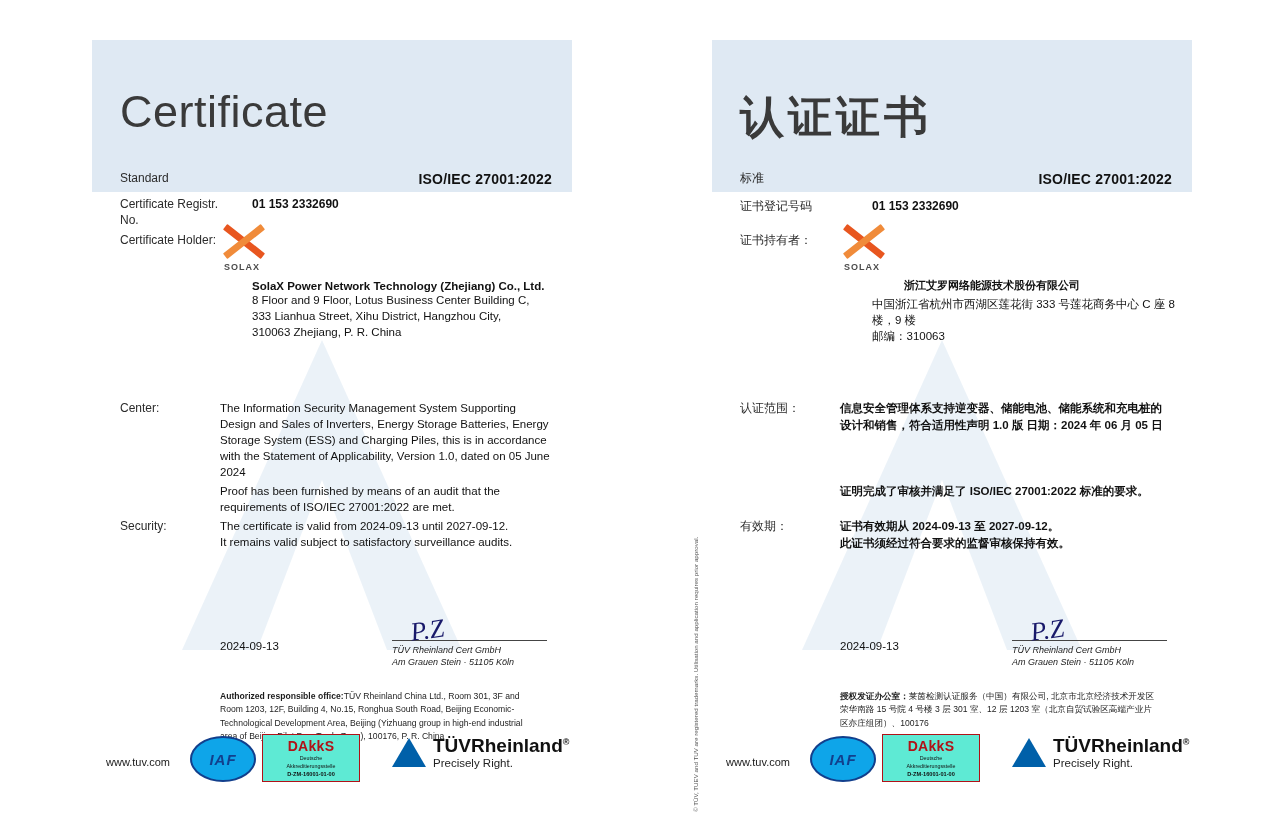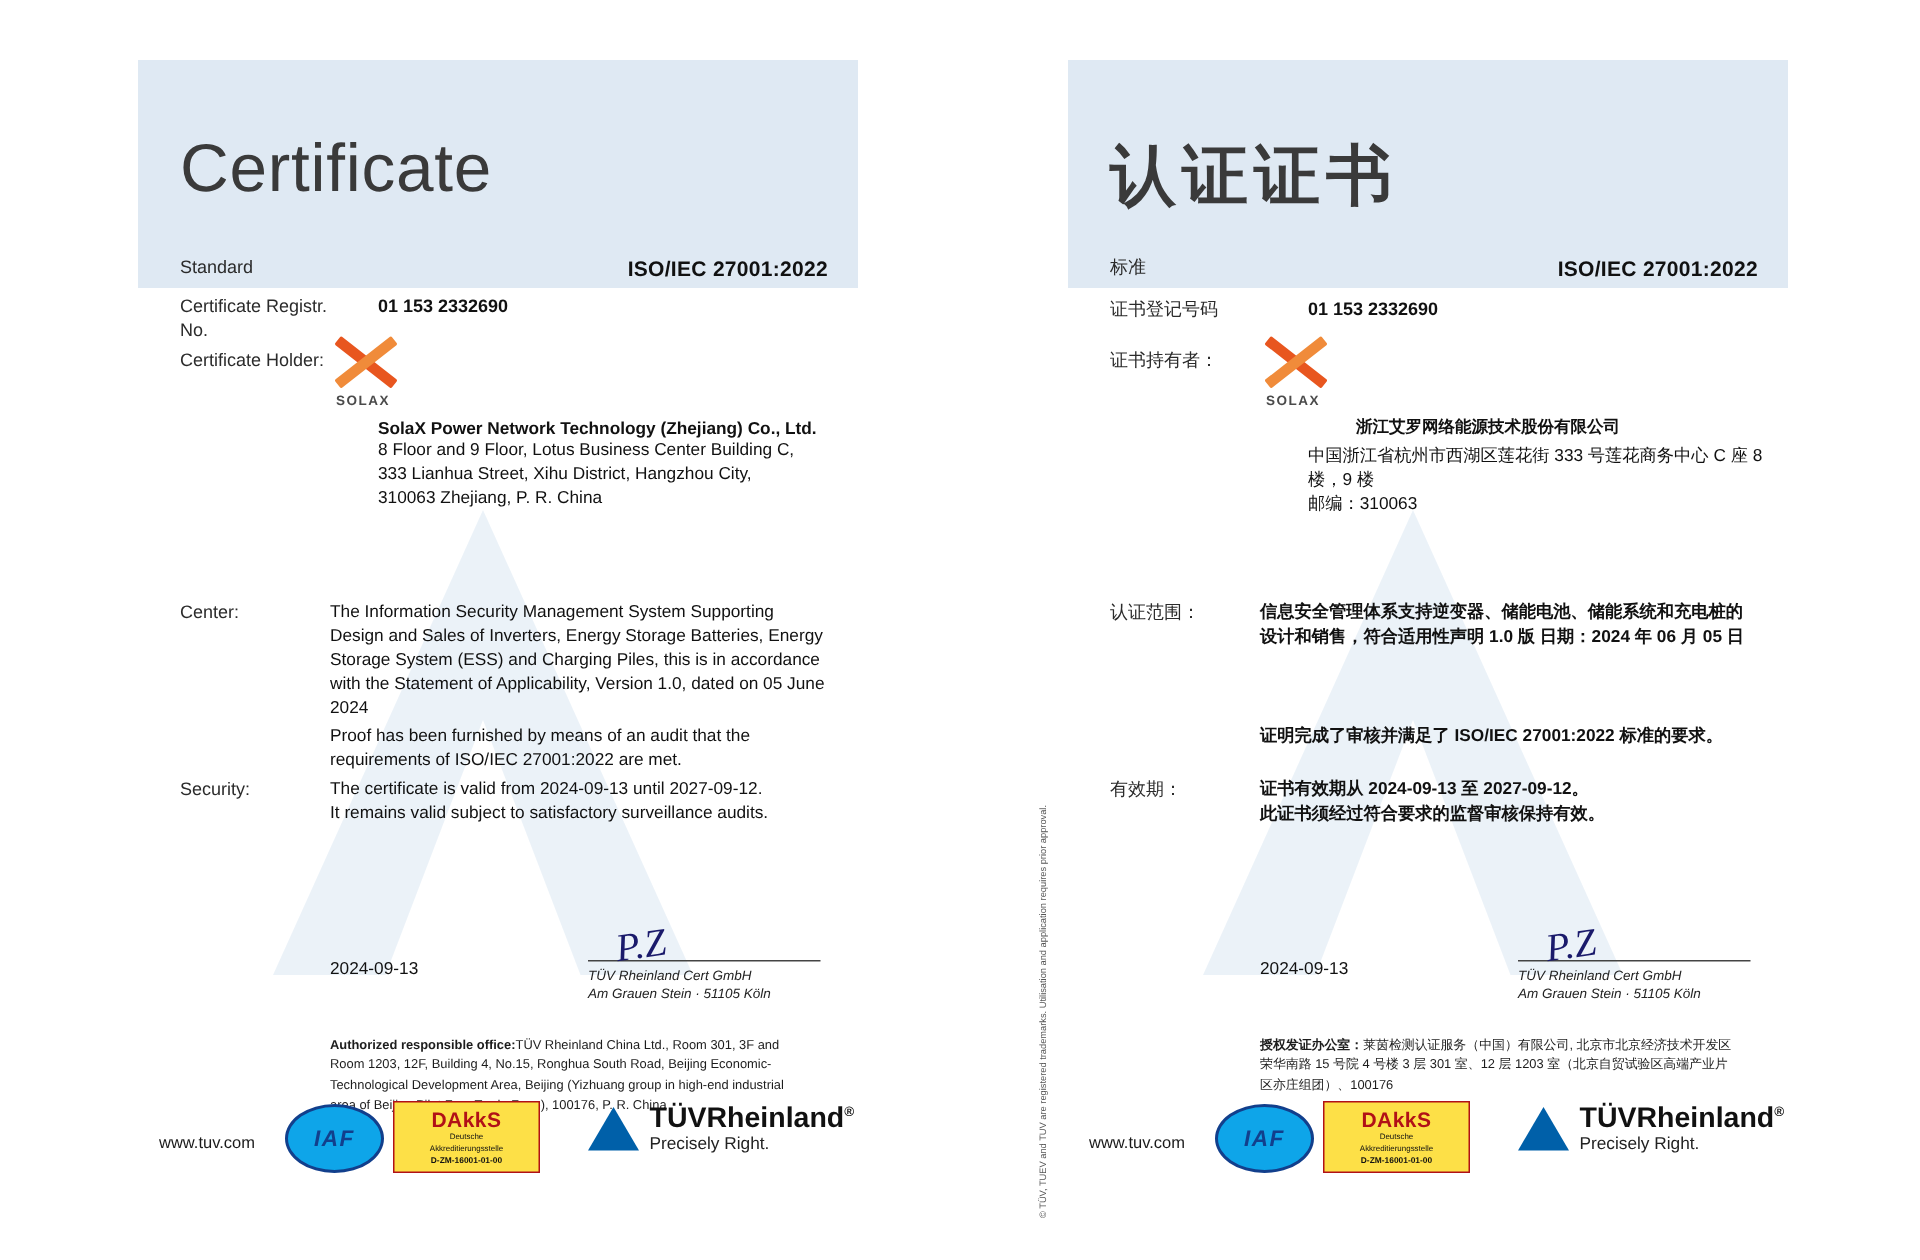--- a/index.html
+++ b/index.html
@@ -188,21 +188,21 @@
     align-items: center;
     justify-content: center;
     letter-spacing: 1px;
     background: #0ea5e9;
   }
   .dakks {
     position: absolute;
     left: 170px; top: 6px;
     width: 96px; height: 46px;
     border: 1px solid #b11117;
-    background: #fde047;
+    background: #5eead4;
     text-align: center;
   }
   .dakks .d1 {
     color: #b11117;
     font-weight: bold;
     font-size: 14px;
     margin-top: 3px;
     letter-spacing: .3px;
   }
   .dakks .d2 {

